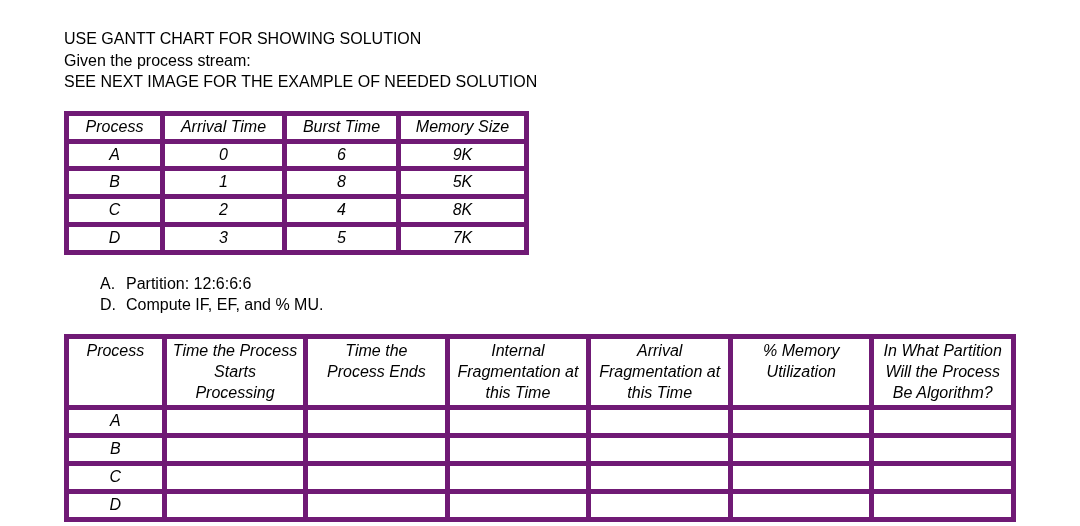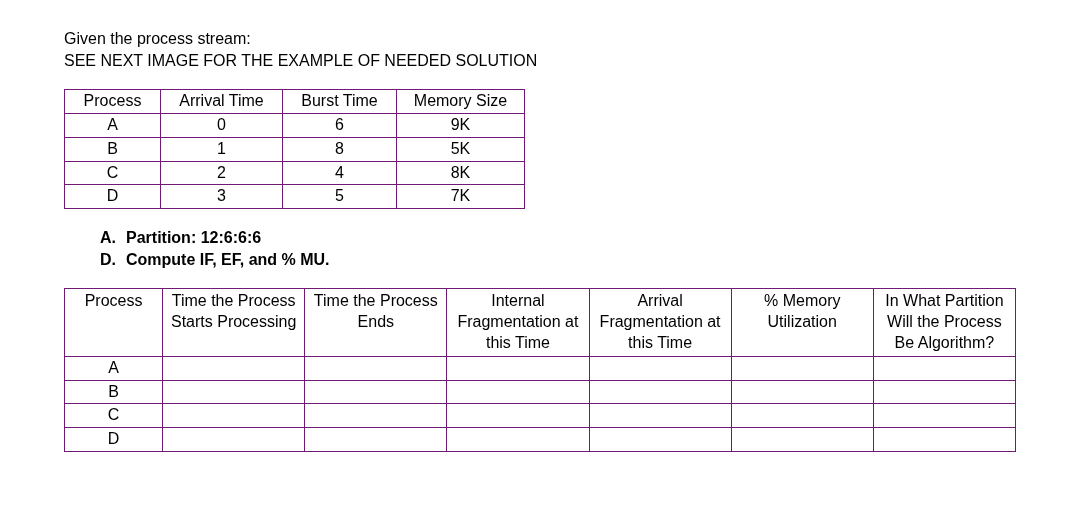--- a/index.html
+++ b/index.html
@@ -20,26 +20,27 @@
       line-height: 1.35;
       margin-bottom: 0;
     }
     .heading-block {
       margin-bottom: 18px;
     }
     table {
       border-collapse: collapse;
     }
     td, th {
-      border: 1px solid #701a75;
+      border: 5px solid #701a75;
       padding: 1px 8px;
       text-align: center;
       font-weight: 400;
       vertical-align: middle;
       line-height: 1.3;
+      font-style: italic;
     }
     .process-table td, .process-table th {
       min-width: 80px;
     }
     .process-table th {
       font-weight: 400;
     }
     .col-process { width: 96px; }
     .col-arrival { width: 122px; }
     .col-burst { width: 114px; }
@@ -48,21 +49,20 @@
       margin-top: 18px;
       margin-bottom: 18px;
     }
     .assume-title {
       margin-bottom: 0;
       line-height: 1.35;
     }
     .assume-list {
       list-style: none;
       padding-left: 36px;
-      font-weight: bold;
     }
     .assume-list li {
       line-height: 1.35;
     }
     .assume-marker {
       display: inline-block;
       width: 26px;
     }
     .answer-table {
       width: 952px;
@@ -76,20 +76,21 @@
     .answer-table td {
       height: 22px;
     }
     .ans-col-process { width: 98px; }
     .ans-col { width: 142px; }
   </style>
 </head>
 <body>
 
 <div class="heading-block">
+  <div class="heading-line">USE GANTT CHART FOR SHOWING SOLUTION</div>
   <div class="heading-line">Given the process stream:</div>
   <div class="heading-line">SEE NEXT IMAGE FOR THE EXAMPLE OF NEEDED SOLUTION</div>
 </div>
 
 <table class="process-table">
   <thead>
     <tr>
       <th class="col-process">Process</th>
       <th class="col-arrival">Arrival Time</th>
       <th class="col-burst">Burst Time</th>

